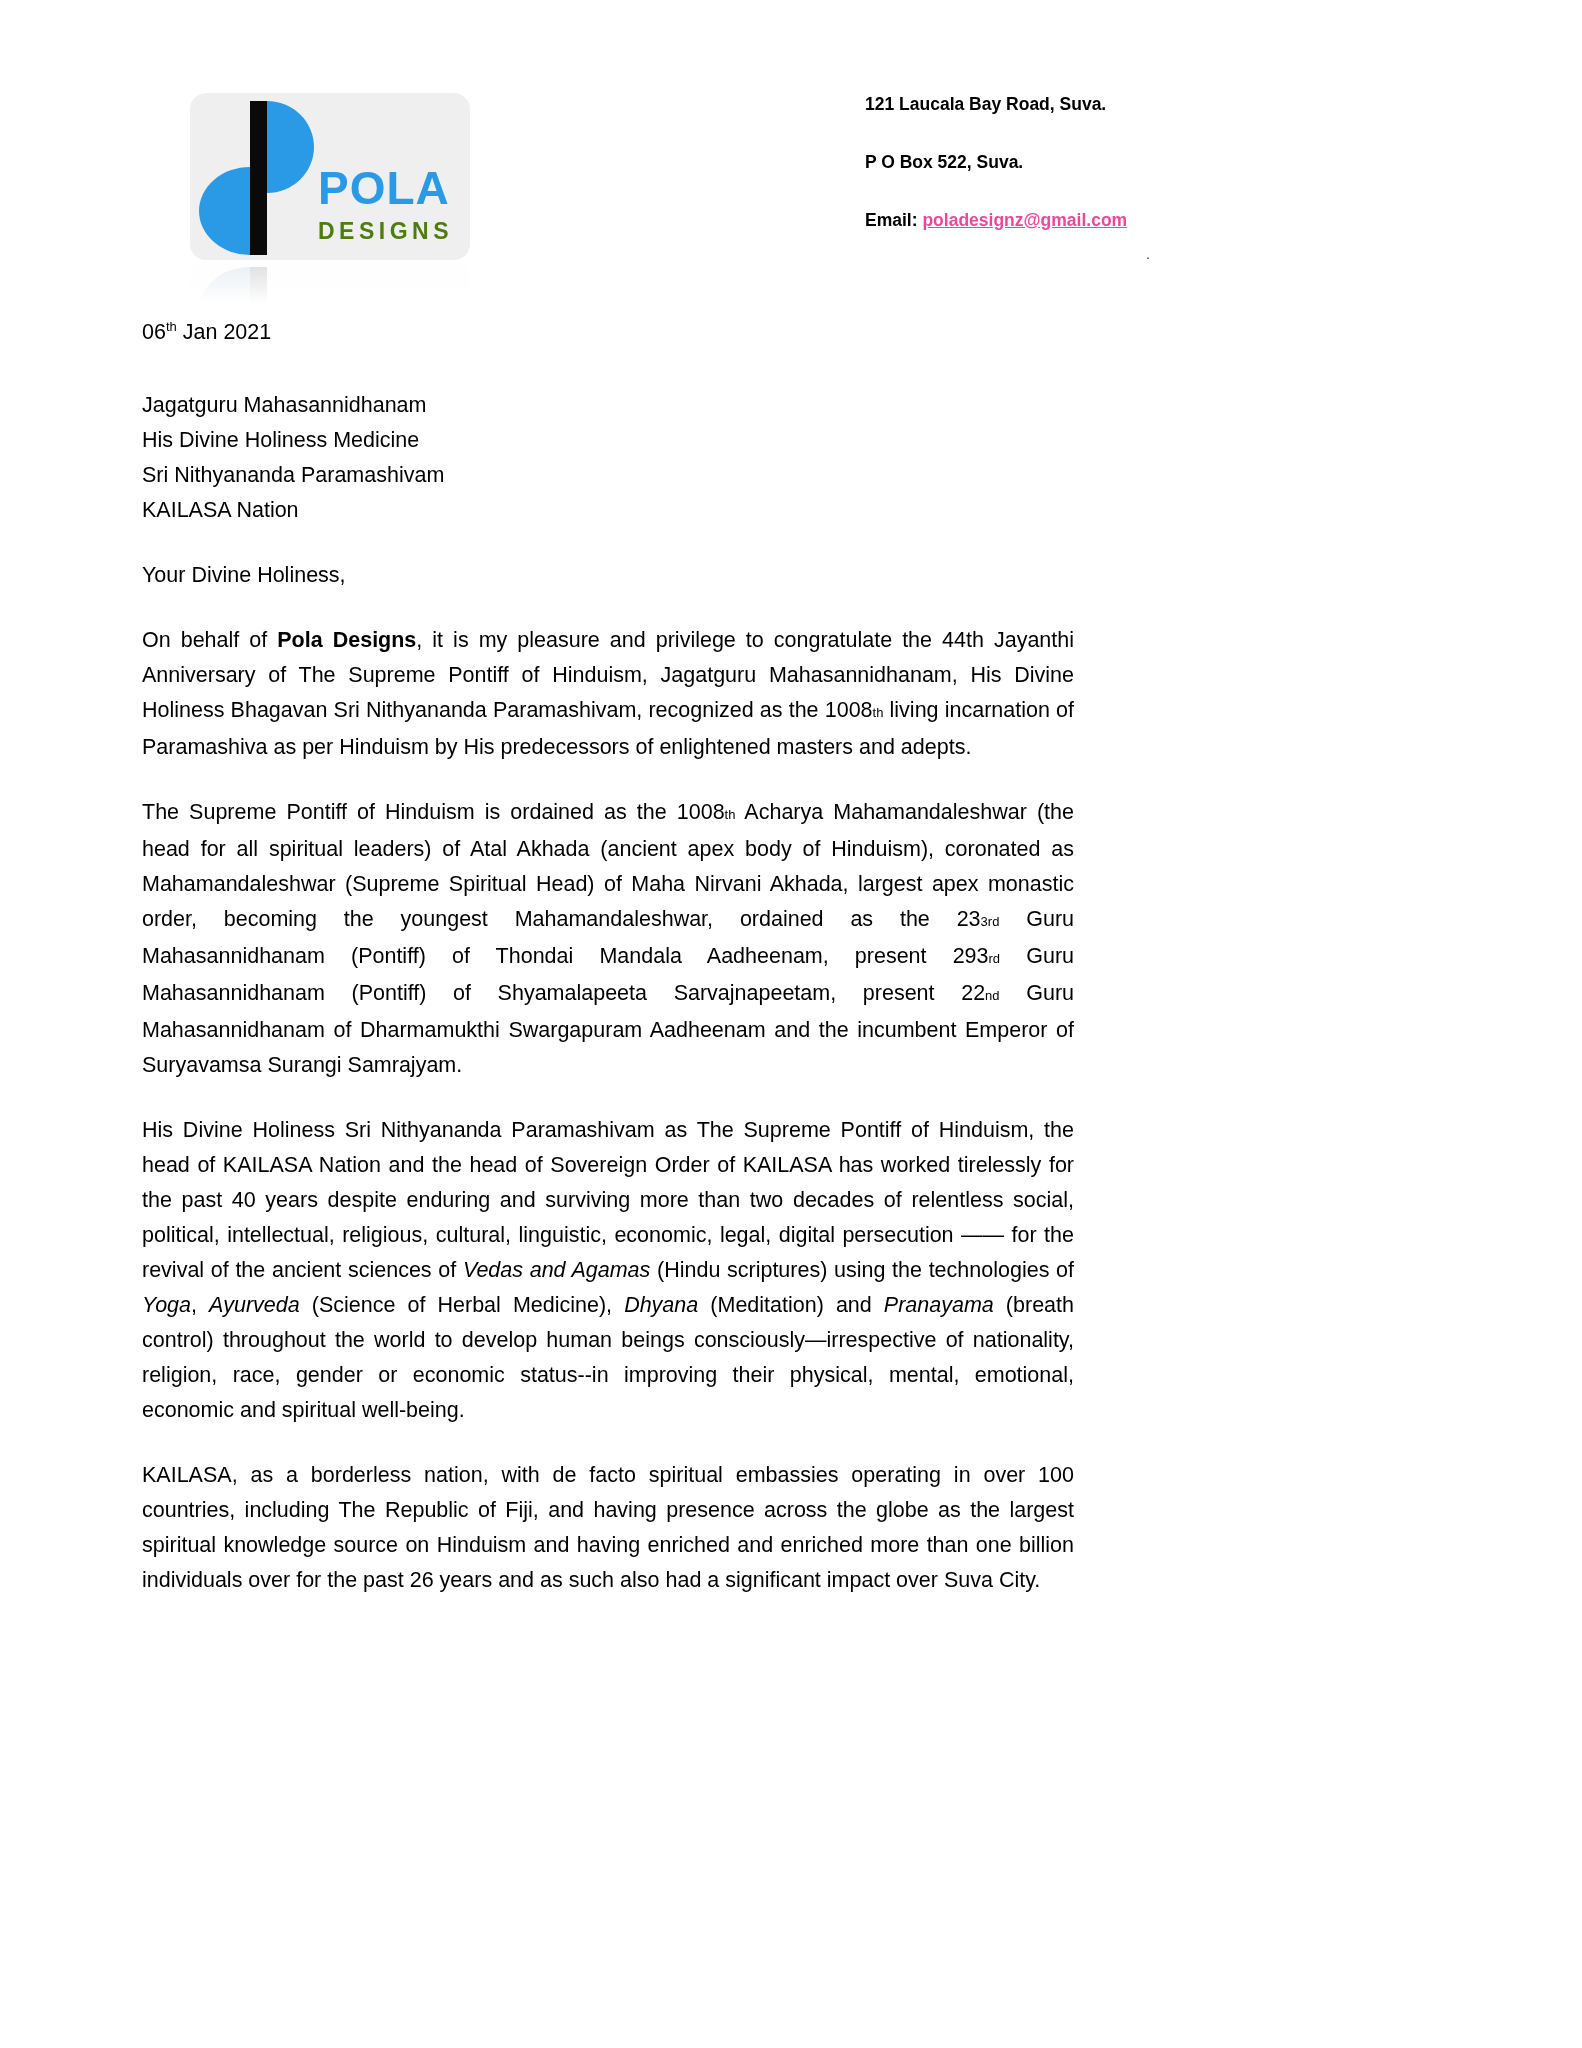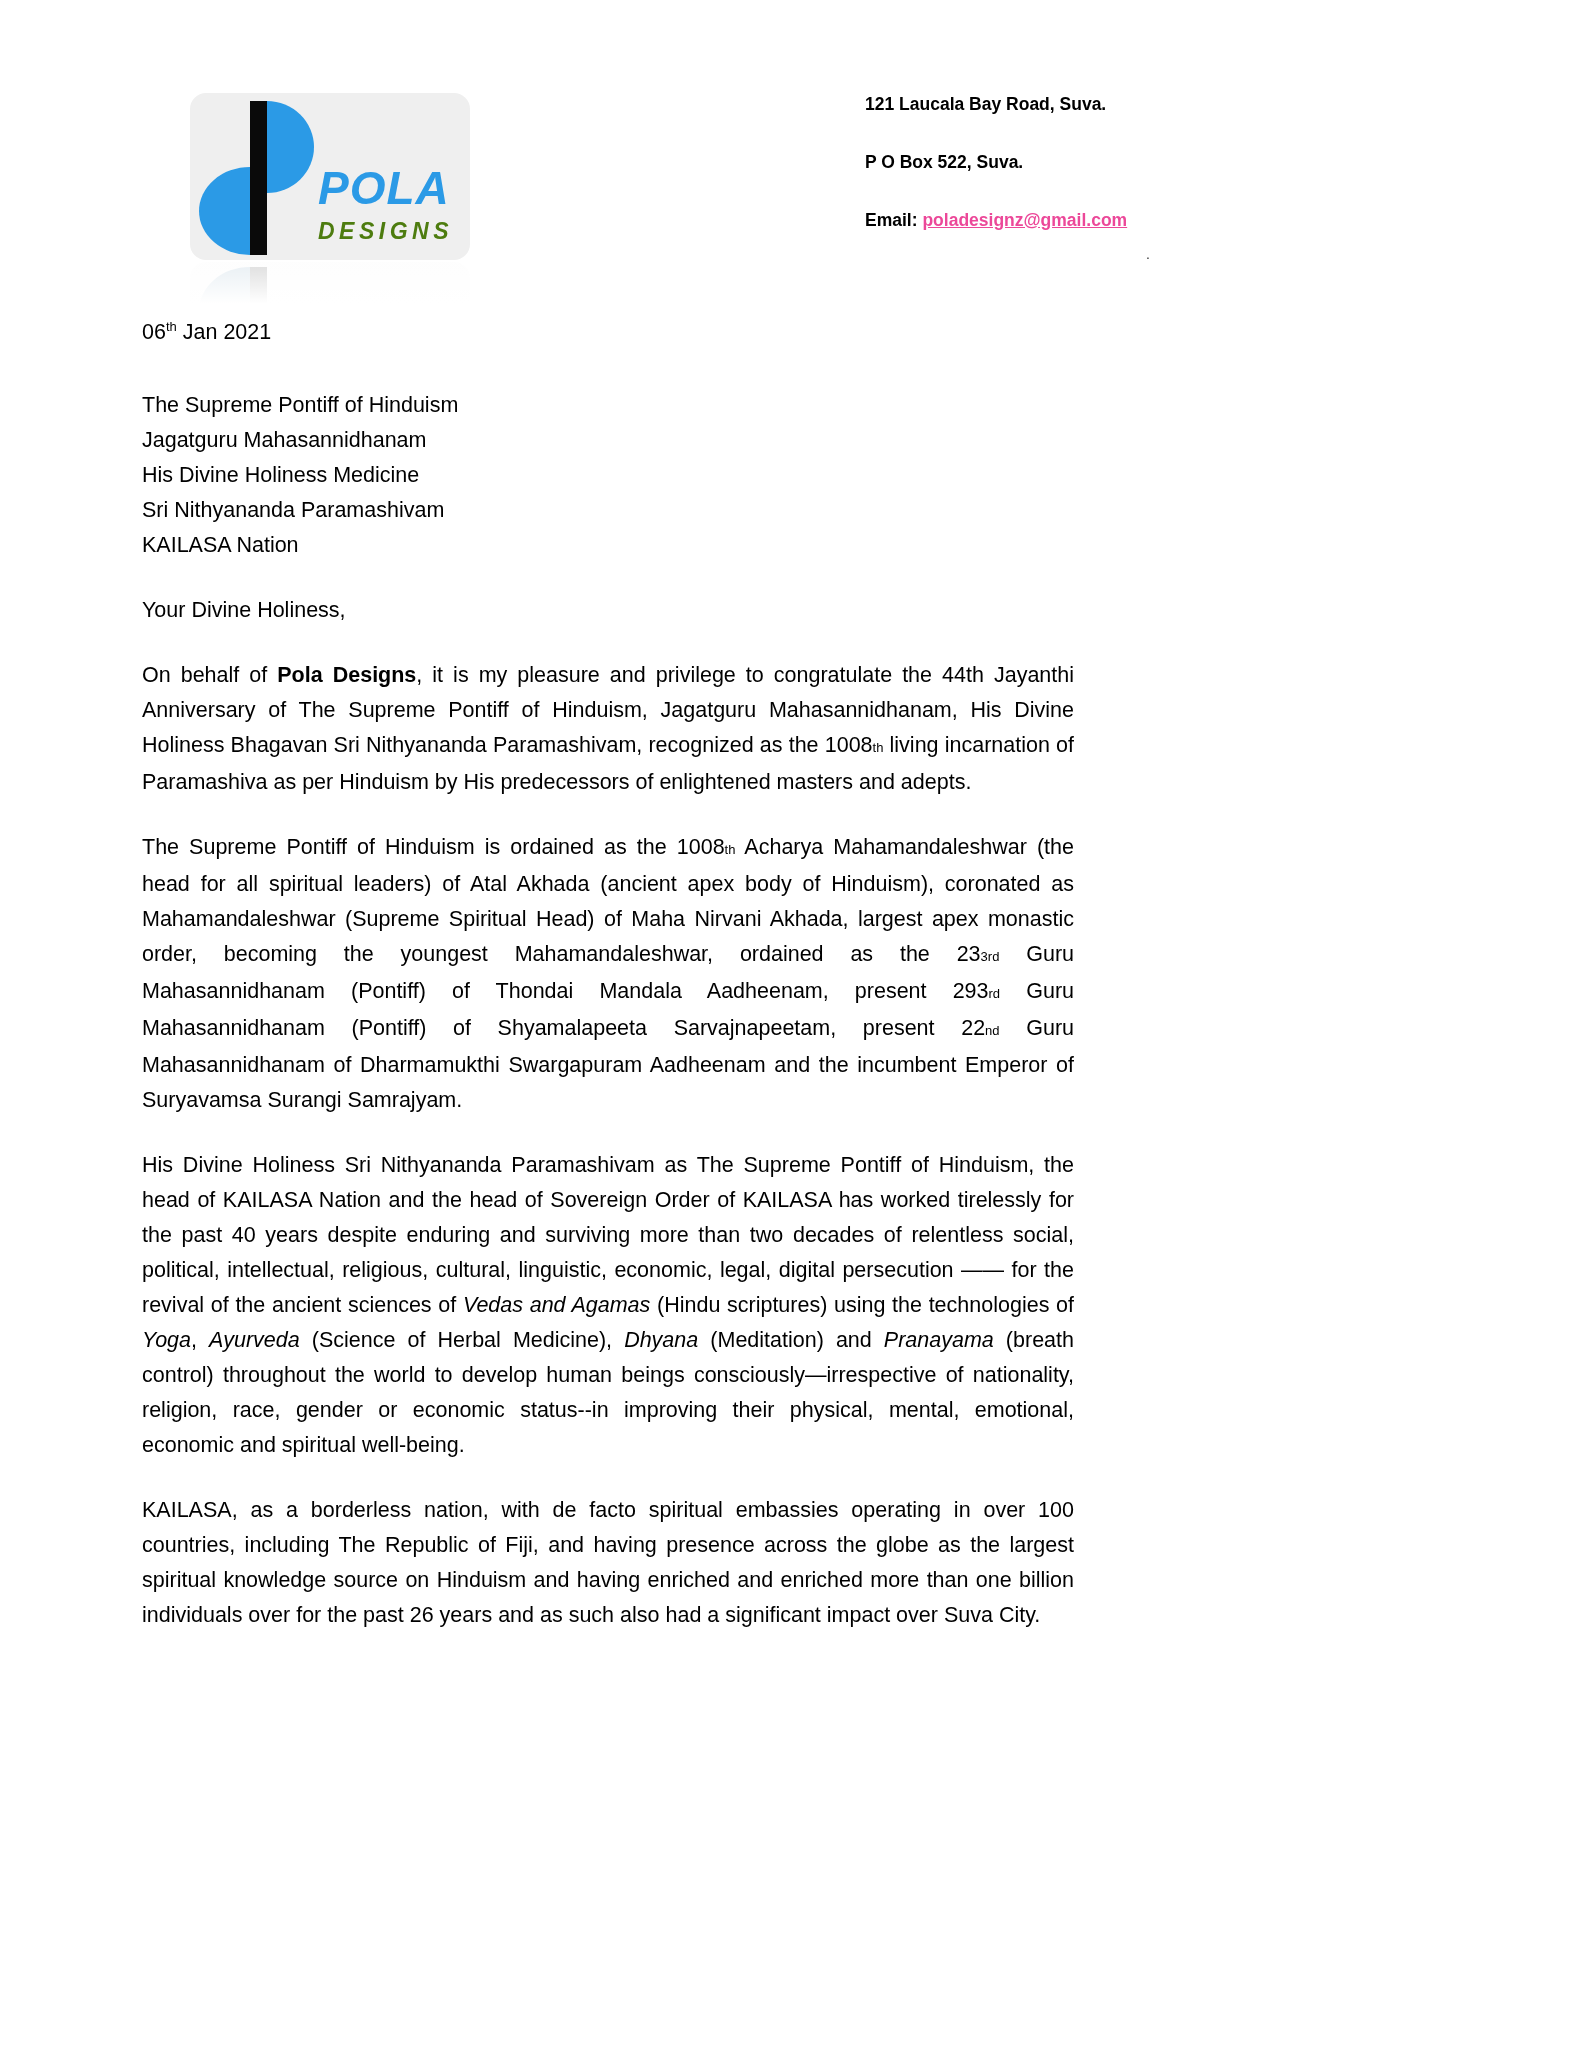--- a/index.html
+++ b/index.html
@@ -7,21 +7,21 @@
     position:relative;
     width:1582px;
     height:2048px;
     background:#ffffff;
     font-family:"Liberation Sans", sans-serif;
     color:#111;
     overflow:hidden;
   }
 
   
-  .logo-wrap{position:absolute;left:190px;top:93px;font-style:italic;}
+  .logo-wrap{position:absolute;left:190px;top:93px;}
   .logo-box{
     position:relative;width:280px;height:167px;
     background:#efefef;border-radius:16px;
   }
   .logo-bar{position:absolute;left:60px;top:8px;width:17px;height:154px;background:#0a0a0a;}
   .logo-disc-top{
     position:absolute;left:77px;top:8px;width:47px;height:92px;
     background:#2b9ae6;border-radius:0 100% 100% 0 / 0 50% 50% 0;
   }
   .logo-disc-bottom{
@@ -122,21 +122,20 @@
   </div>
   <span class="stray-dot">.</span>
 
   <div class="content">
 
     <div class="date-line">
       <span>06</span><sup>th</sup><span> Jan 2021</span>
     </div>
 
     <div class="recipient">
-      <div>The Supreme Pontiff of Hinduism</div>
       <div>Jagatguru Mahasannidhanam</div>
       <div>His Divine Holiness Medicine</div>
       <div>Sri Nithyananda Paramashivam</div>
       <div>KAILASA Nation</div>
     </div>
 
     <div class="salutation">Your Divine Holiness,</div>
 
     <p class="para"><span class="seg-normal">On behalf of </span><span class="seg-bold">Pola Designs</span><span class="seg-normal">, it is my pleasure and privilege to congratulate the 44th Jayanthi Anniversary of The Supreme Pontiff of Hinduism, Jagatguru Mahasannidhanam, His Divine Holiness Bhagavan Sri Nithyananda Paramashivam, recognized as the 1008</span><span class="seg-ordinal">th</span><span class="seg-normal"> living incarnation of Paramashiva as per Hinduism by His predecessors of enlightened masters and adepts.</span></p>
     <p class="para"><span class="seg-normal">The Supreme Pontiff of Hinduism is ordained as the 1008</span><span class="seg-ordinal">th</span><span class="seg-normal"> Acharya Mahamandaleshwar (the head for all spiritual leaders) of Atal Akhada (ancient apex body of Hinduism), coronated as Mahamandaleshwar (Supreme Spiritual Head) of Maha Nirvani Akhada, largest apex monastic order, becoming the youngest Mahamandaleshwar, ordained as the 23</span><span class="seg-ordinal">3rd</span><span class="seg-normal"> Guru Mahasannidhanam (Pontiff) of Thondai Mandala Aadheenam, present 293</span><span class="seg-ordinal">rd</span><span class="seg-normal"> Guru Mahasannidhanam (Pontiff) of Shyamalapeeta Sarvajnapeetam, present 22</span><span class="seg-ordinal">nd</span><span class="seg-normal"> Guru Mahasannidhanam of Dharmamukthi Swargapuram Aadheenam and the incumbent Emperor of Suryavamsa Surangi Samrajyam.</span></p>

